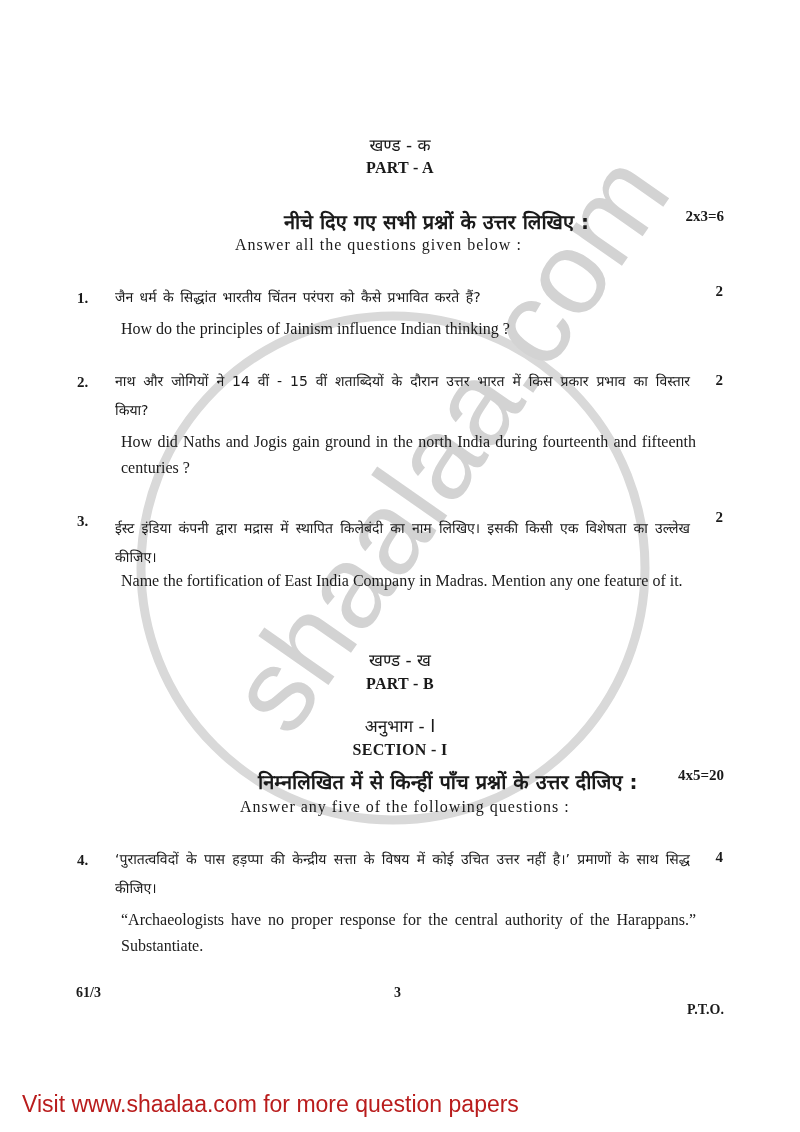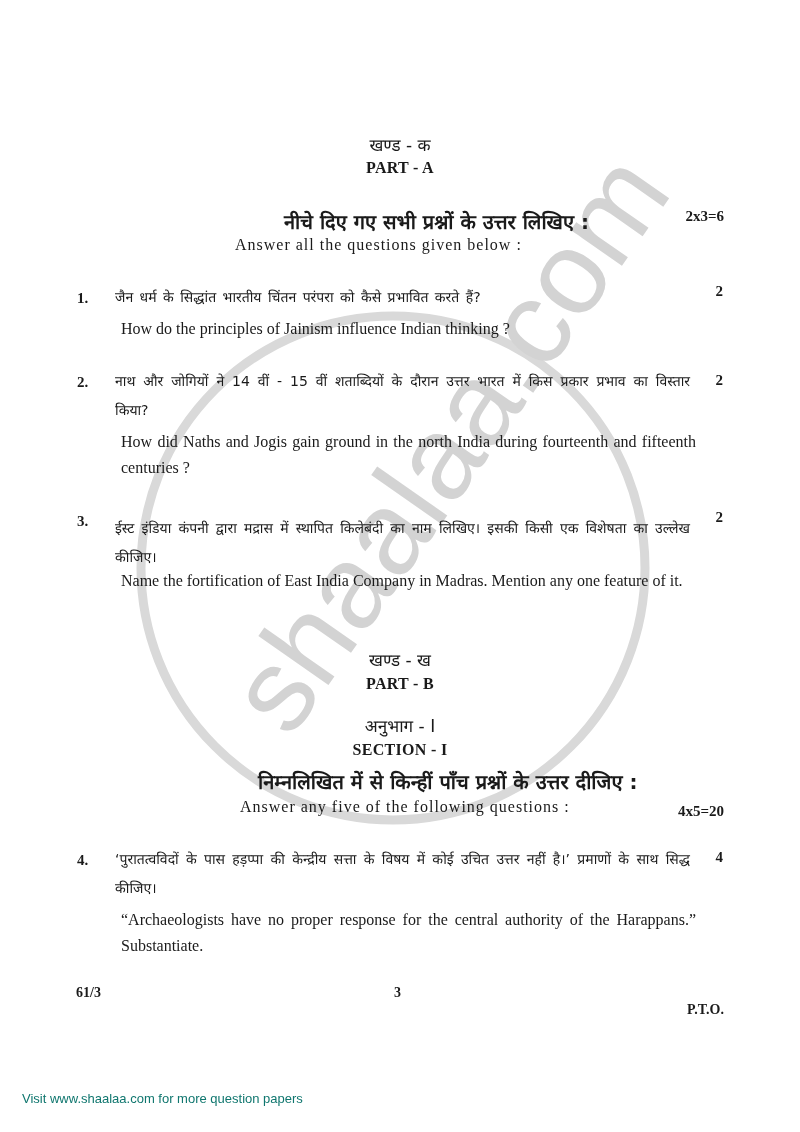--- a/index.html
+++ b/index.html
@@ -105,22 +105,22 @@
       position: absolute;
       top: 985px;
       font-size: 14px;
       font-weight: bold;
     }
     .bottom-banner {
       position: absolute;
       left: 22px;
       top: 1091px;
       font-family: "Liberation Sans", "DejaVu Sans", sans-serif;
-      font-size: 13px;
-      color: #0f766e;
+      font-size: 23px;
+      color: #b91c1c;
     }
   </style>
 </head>
 <body>
 
 <div class="page">
 
   <svg class="watermark" viewBox="0 0 800 1132" xmlns="http://www.w3.org/2000/svg">
     <circle cx="393" cy="568" r="252" fill="none" stroke="#d9d9d9" stroke-width="9"></circle>
     <text x="0" y="0" transform="translate(290 740) rotate(-55)" font-family="Liberation Sans, DejaVu Sans, sans-serif" font-size="118" fill="#d3d3d3">shaalaa.com</text>
@@ -156,21 +156,21 @@
       <div class="q-en" style="top:62px;">Name the fortification of East India Company in Madras.  Mention any one feature of it.</div>
     </div>
 
     <div class="center-line hi-head" style="top:648px;">खण्ड - ख</div>
     <div class="center-line en-head" style="top:675px;">PART - B</div>
 
     <div class="center-line hi-head" style="top:714px;">अनुभाग - I</div>
     <div class="center-line en-head" style="top:741px;">SECTION - I</div>
 
     <div class="instr-hi" style="left:258px; top:768px;">निम्नलिखित में से किन्हीं पाँच प्रश्नों के उत्तर दीजिए :</div>
-    <div class="marks-total" style="top:803px;">4x5=20</div>
+    <div class="marks-total" style="top:767px;">4x5=20</div>
     <div class="instr-en" style="left:240px; top:798px;">Answer any five of the following questions :</div>
 
     <div class="question" style="top:845px; height:110px;">
       <div class="q-num" style="top:7px;">4.</div>
       <div class="q-hi" style="top:0px;">‘पुरातत्वविदों के पास हड़प्पा की केन्द्रीय सत्ता के विषय में कोई उचित उत्तर नहीं है।’  प्रमाणों के साथ सिद्ध कीजिए।</div>
       <div class="q-marks" style="top:4px;">4</div>
       <div class="q-en" style="top:62px;">“Archaeologists have no proper response for the central authority of the Harappans.” Substantiate.</div>
     </div>
 
     <div class="footer-item" style="left:76px;">61/3</div>

